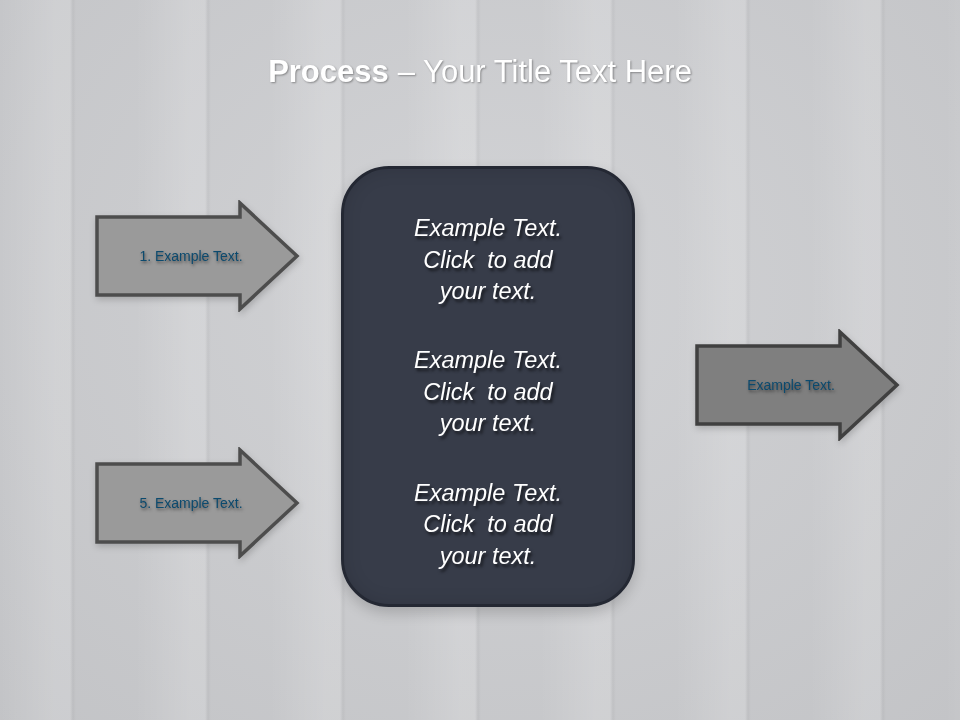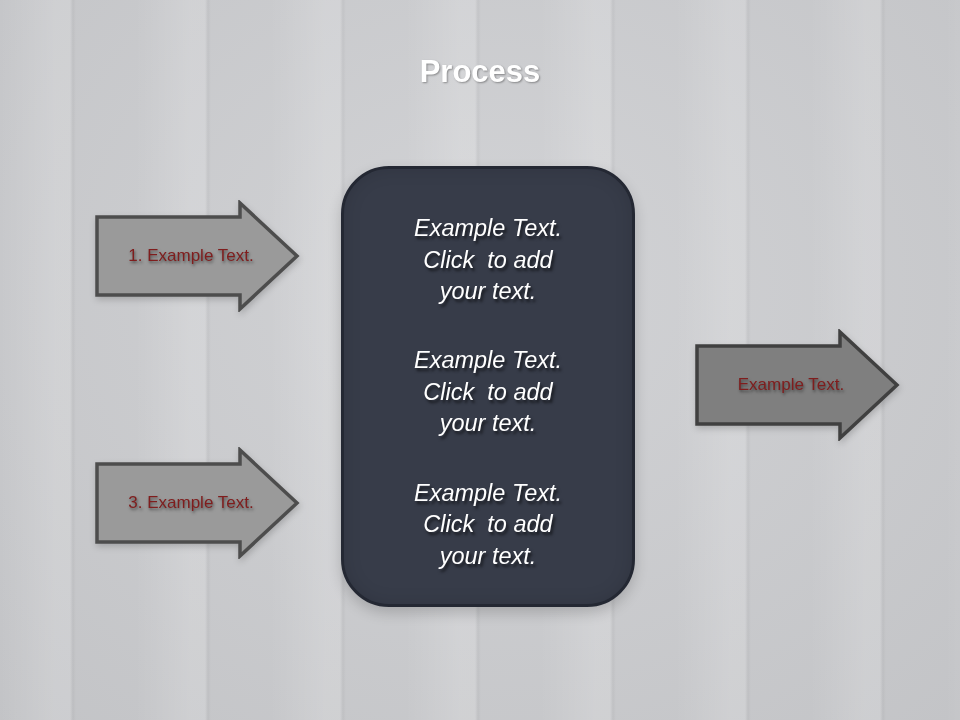--- a/index.html
+++ b/index.html
@@ -50,21 +50,21 @@
 
   
   .arrow{position:absolute;width:206px;height:112px;}
   .arrow svg{position:absolute;left:0;top:0;display:block;
     filter:drop-shadow(1px 3px 3px rgba(0,0,0,0.18));}
   .arrow-left svg polygon{fill:var(--left-arrow-fill,#9a9a9a);stroke:var(--left-arrow-border,#4d4d4d);}
   .arrow-right svg polygon{fill:var(--right-arrow-fill,#7f7f7f);stroke:var(--right-arrow-border,#404040);}
   .arrow .label{
     position:absolute;left:0;right:14px;top:0;height:112px;
     display:flex;align-items:center;justify-content:center;
-    color:#7f1d1d;font-size:17px;
+    color:#0c4a6e;font-size:14px;
     text-shadow:1px 2px 3px rgba(0,0,0,0.5);
     white-space:nowrap;
   }
   #arrow-1{left:95px;top:200px;}
   #arrow-2{left:95px;top:324px;}
   #arrow-3{left:95px;top:447px;}
   #arrow-right{left:695px;top:329px;}
 
   
   .panel{
@@ -90,35 +90,36 @@
 </style>
 </head>
 <body>
 
 <div class="slide">
 
   <div class="header"></div>
 
   <div class="title-row">
     <span class="title-bold">Process</span>
+    <span class="title-rest">– Your Title Text Here</span>
   </div>
 
   <div class="arrow arrow-left" id="arrow-1">
     <svg width="206" height="112" viewBox="0 0 206 112">
       <polygon points="2,17 145,17 145,3 202,56 145,109 145,95 2,95" stroke-width="3.5" stroke-linejoin="miter"></polygon>
     </svg>
     <span class="label">1. Example Text.</span>
   </div>
 
 
   <div class="arrow arrow-left" id="arrow-3">
     <svg width="206" height="112" viewBox="0 0 206 112">
       <polygon points="2,17 145,17 145,3 202,56 145,109 145,95 2,95" stroke-width="3.5" stroke-linejoin="miter"></polygon>
     </svg>
-    <span class="label">3. Example Text.</span>
+    <span class="label">5. Example Text.</span>
   </div>
 
   <div class="panel">
     <p class="block">Example Text.
 Click  to add
 your text.</p>
     <p class="block">Example Text.
 Click  to add
 your text.</p>
     <p class="block">Example Text.

